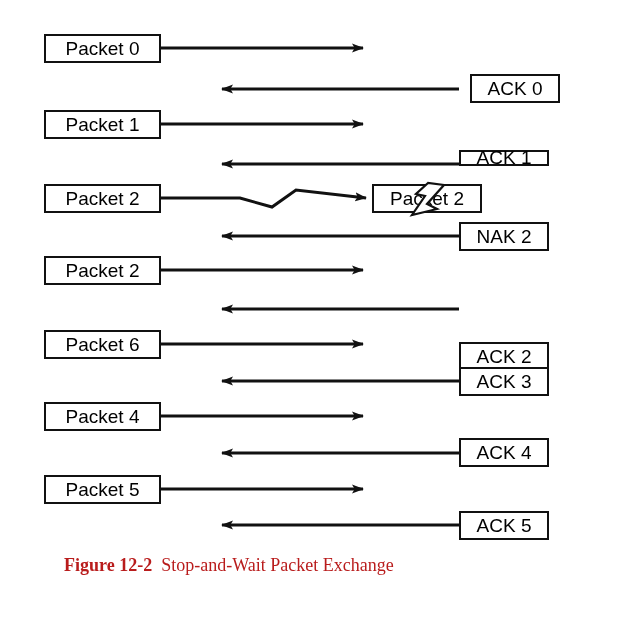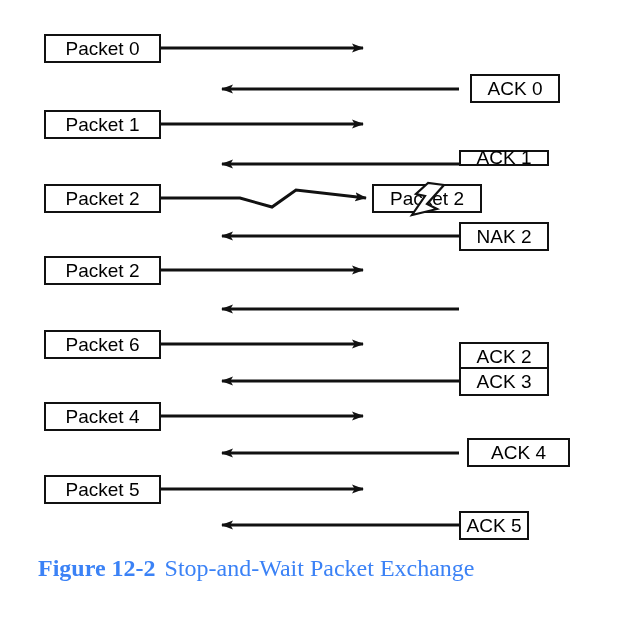--- a/index.html
+++ b/index.html
@@ -41,26 +41,26 @@
   .node-box.corrupt {
     overflow: visible;
   }
   .bolt-overlay {
     position: absolute;
     left: 0; top: 0;
     pointer-events: none;
   }
   #caption {
     position: absolute;
-    left: 38px;
+    left: 64px;
     top: 555px;
     width: 540px;
     font-family: "Liberation Serif", serif;
-    font-size: 24px;
-    color: #3b82f6;
+    font-size: 18px;
+    color: #b91c1c;
     white-space: nowrap;
   }
   #caption .cap-label {
     font-weight: bold;
   }
   #caption .cap-text {
     font-weight: normal;
     margin-left: 9px;
   }
 </style>
@@ -130,24 +130,24 @@
       </div>
       <div class="node-box" style="left: 459px; top: 222px; width: 90px; height: 29px;">
         <span>NAK 2</span>
       </div>
       <div class="node-box" style="left: 459px; top: 294px; width: 90px; height: 29px; margin-top: 48px;">
         <span>ACK 2</span>
       </div>
       <div class="node-box" style="left: 459px; top: 367px; width: 90px; height: 29px; text-align: center;">
         <span>ACK 3</span>
       </div>
-      <div class="node-box" style="left: 459px; top: 438px; width: 103px; height: 29px; margin-left: 8px;">
+      <div class="node-box" style="left: 459px; top: 438px; width: 90px; height: 29px;">
         <span>ACK 4</span>
       </div>
-      <div class="node-box" style="left: 459px; top: 511px; width: 70px; height: 29px;">
+      <div class="node-box" style="left: 459px; top: 511px; width: 90px; height: 29px;">
         <span>ACK 5</span>
       </div>
     </div>
   <div id="corrupt-layer">
       <div class="node-box corrupt" style="left: 372px; top: 184px; width: 110px; height: 29px;">
         <span>Packet 2</span>
       </div>
       <svg class="bolt-overlay" width="623" height="624">
         <path d="M 428 183 L 416 194 L 425 196 L 412 215 L 437 209 L 427 204 L 444 185 Z" fill="#ffffff" stroke="#111111" stroke-width="2.2" stroke-linejoin="miter"></path>
       </svg>

